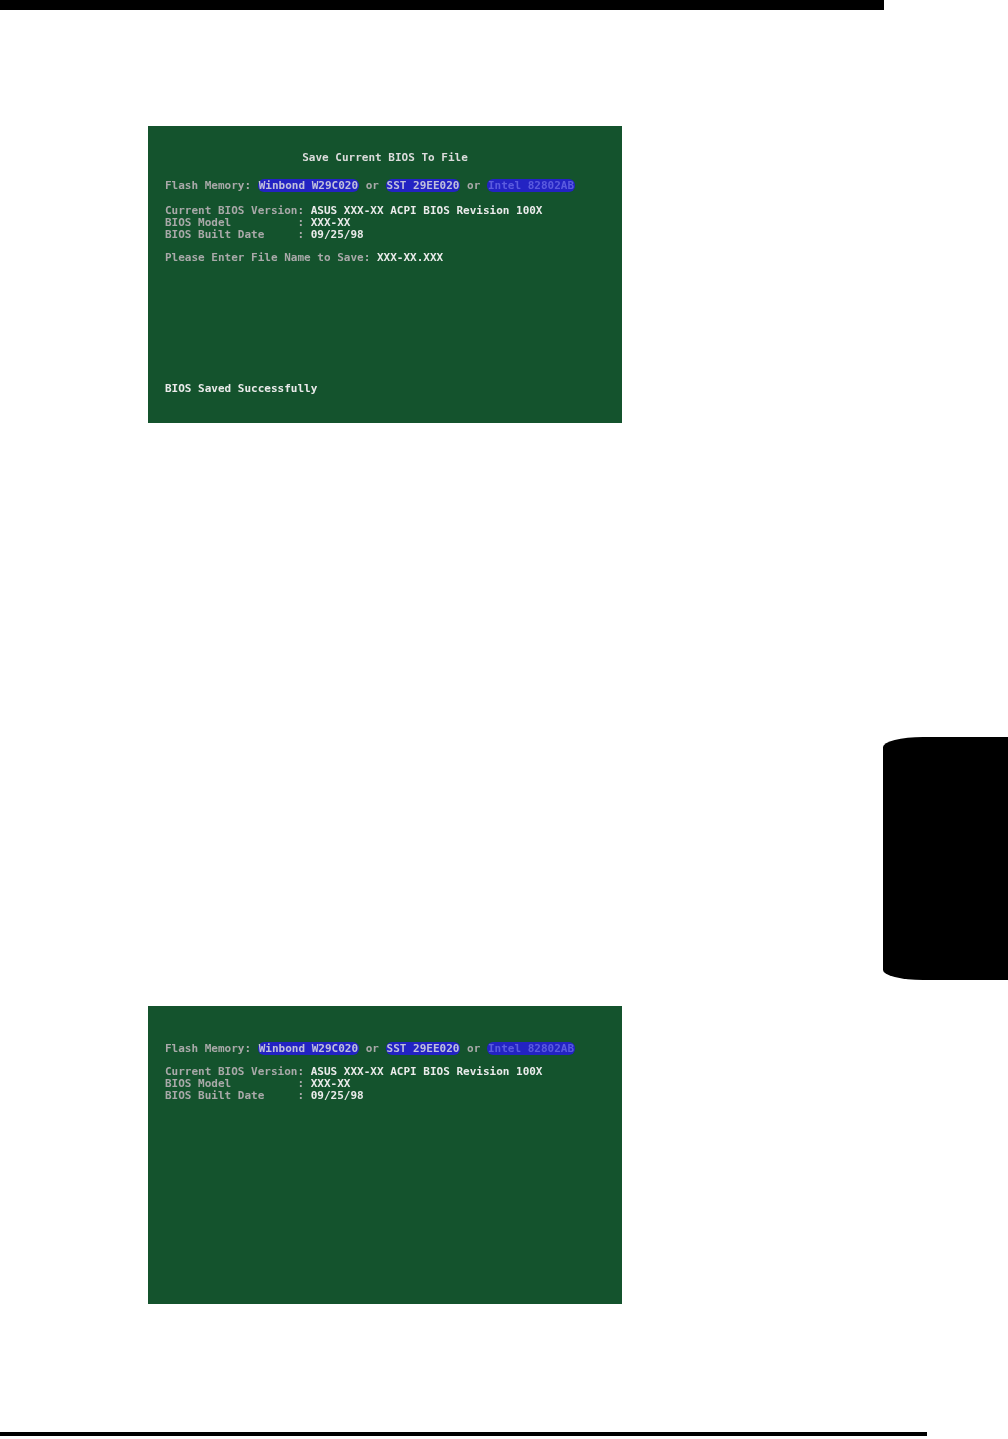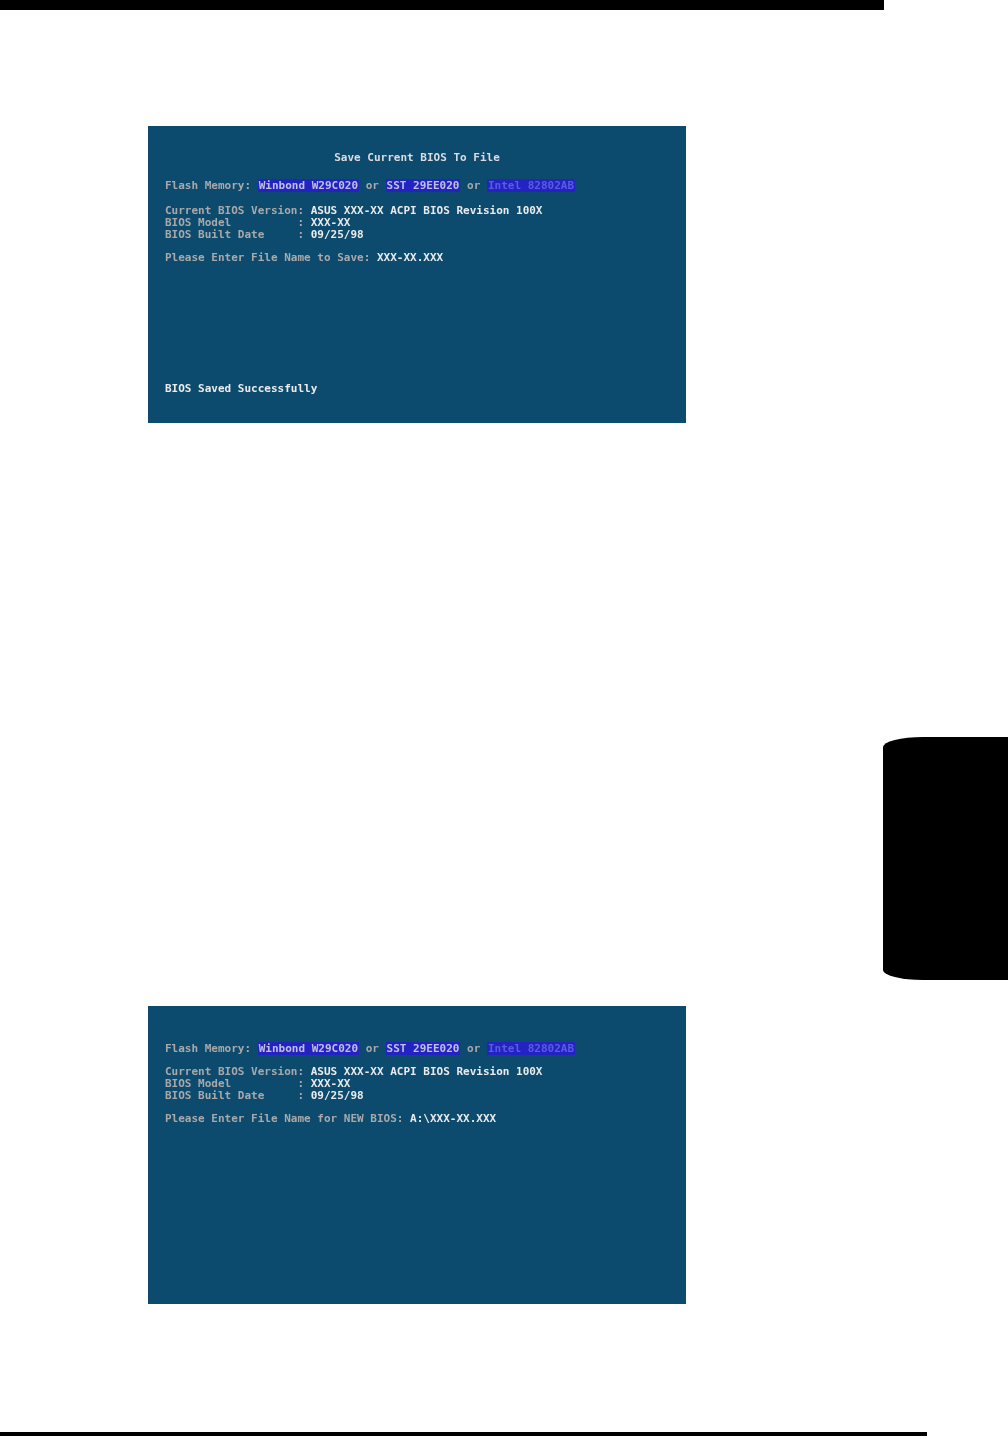--- a/index.html
+++ b/index.html
@@ -18,38 +18,39 @@
     position: absolute; left: 0; top: 1432px;
     width: 927px; height: 4px; background: #000000;
   }
   .side-tab {
     position: absolute; left: 883px; top: 737px;
     width: 125px; height: 243px; background: #000000;
     border-top-left-radius: 40px 10px;
     border-bottom-left-radius: 40px 10px;
   }
   .bios-screen {
-    position: absolute; left: 148px; width: 538px;
-    background: #0c4a6e;
+    position: absolute; left: 148px; width: 474px;
+    background: #14532d;
     font-size: 11px; font-weight: bold;
     color: #a9a9a9;
   }
   #screen-save   { top: 126px;  height: 297px; }
   #screen-update { top: 1006px; height: 298px; }
   .line {
     position: absolute; left: 17px; right: 6px;
     white-space: pre; line-height: 12px;
   }
   .line.center { left: 0; right: 0; text-align: center; }
   .title  { color: #dcdcdc; }
   .bright { color: #ebebeb; }
   .hl {
     background: var(--hl-bg, #2323c3);
     color: var(--chip-light, #c0c0dc);
     padding: 0 1px;
+    border-radius: 6px;
   }
   .hl.blue { color: var(--chip-blue, #5b5bdf); }
 </style>
 </head>
 <body style="--hl-bg: #2323c3; --chip-light: #c0c0dc; --chip-blue: #5b5bdf;">
 
 <div class="top-bar"></div>
 
 <div class="bios-screen" id="screen-save">
   <div class="line center title" style="top:26px">Save Current BIOS To File</div>
@@ -73,16 +74,15 @@
 <div class="bios-screen" id="screen-update">
 
   <div class="line" style="top:37px"><span>Flash Memory: </span><span class="hl">Winbond W29C020</span><span> or </span><span class="hl">SST 29EE020</span><span> or </span><span class="hl blue">Intel 82802AB</span></div>
 
   <div class="line" style="top:60px"><span>Current BIOS Version: </span><span class="bright">ASUS XXX-XX ACPI BIOS Revision 100X</span></div>
 
   <div class="line" style="top:72px"><span>BIOS Model          : </span><span class="bright">XXX-XX</span></div>
 
   <div class="line" style="top:84px"><span>BIOS Built Date     : </span><span class="bright">09/25/98</span></div>
 
-  <div class="line" style="top:107px"><span>Please Enter File Name for NEW BIOS: </span><span class="bright">A:\XXX-XX.XXX</span></div>
 </div>
 
 <div class="bottom-rule"></div>
 
 </body></html>

